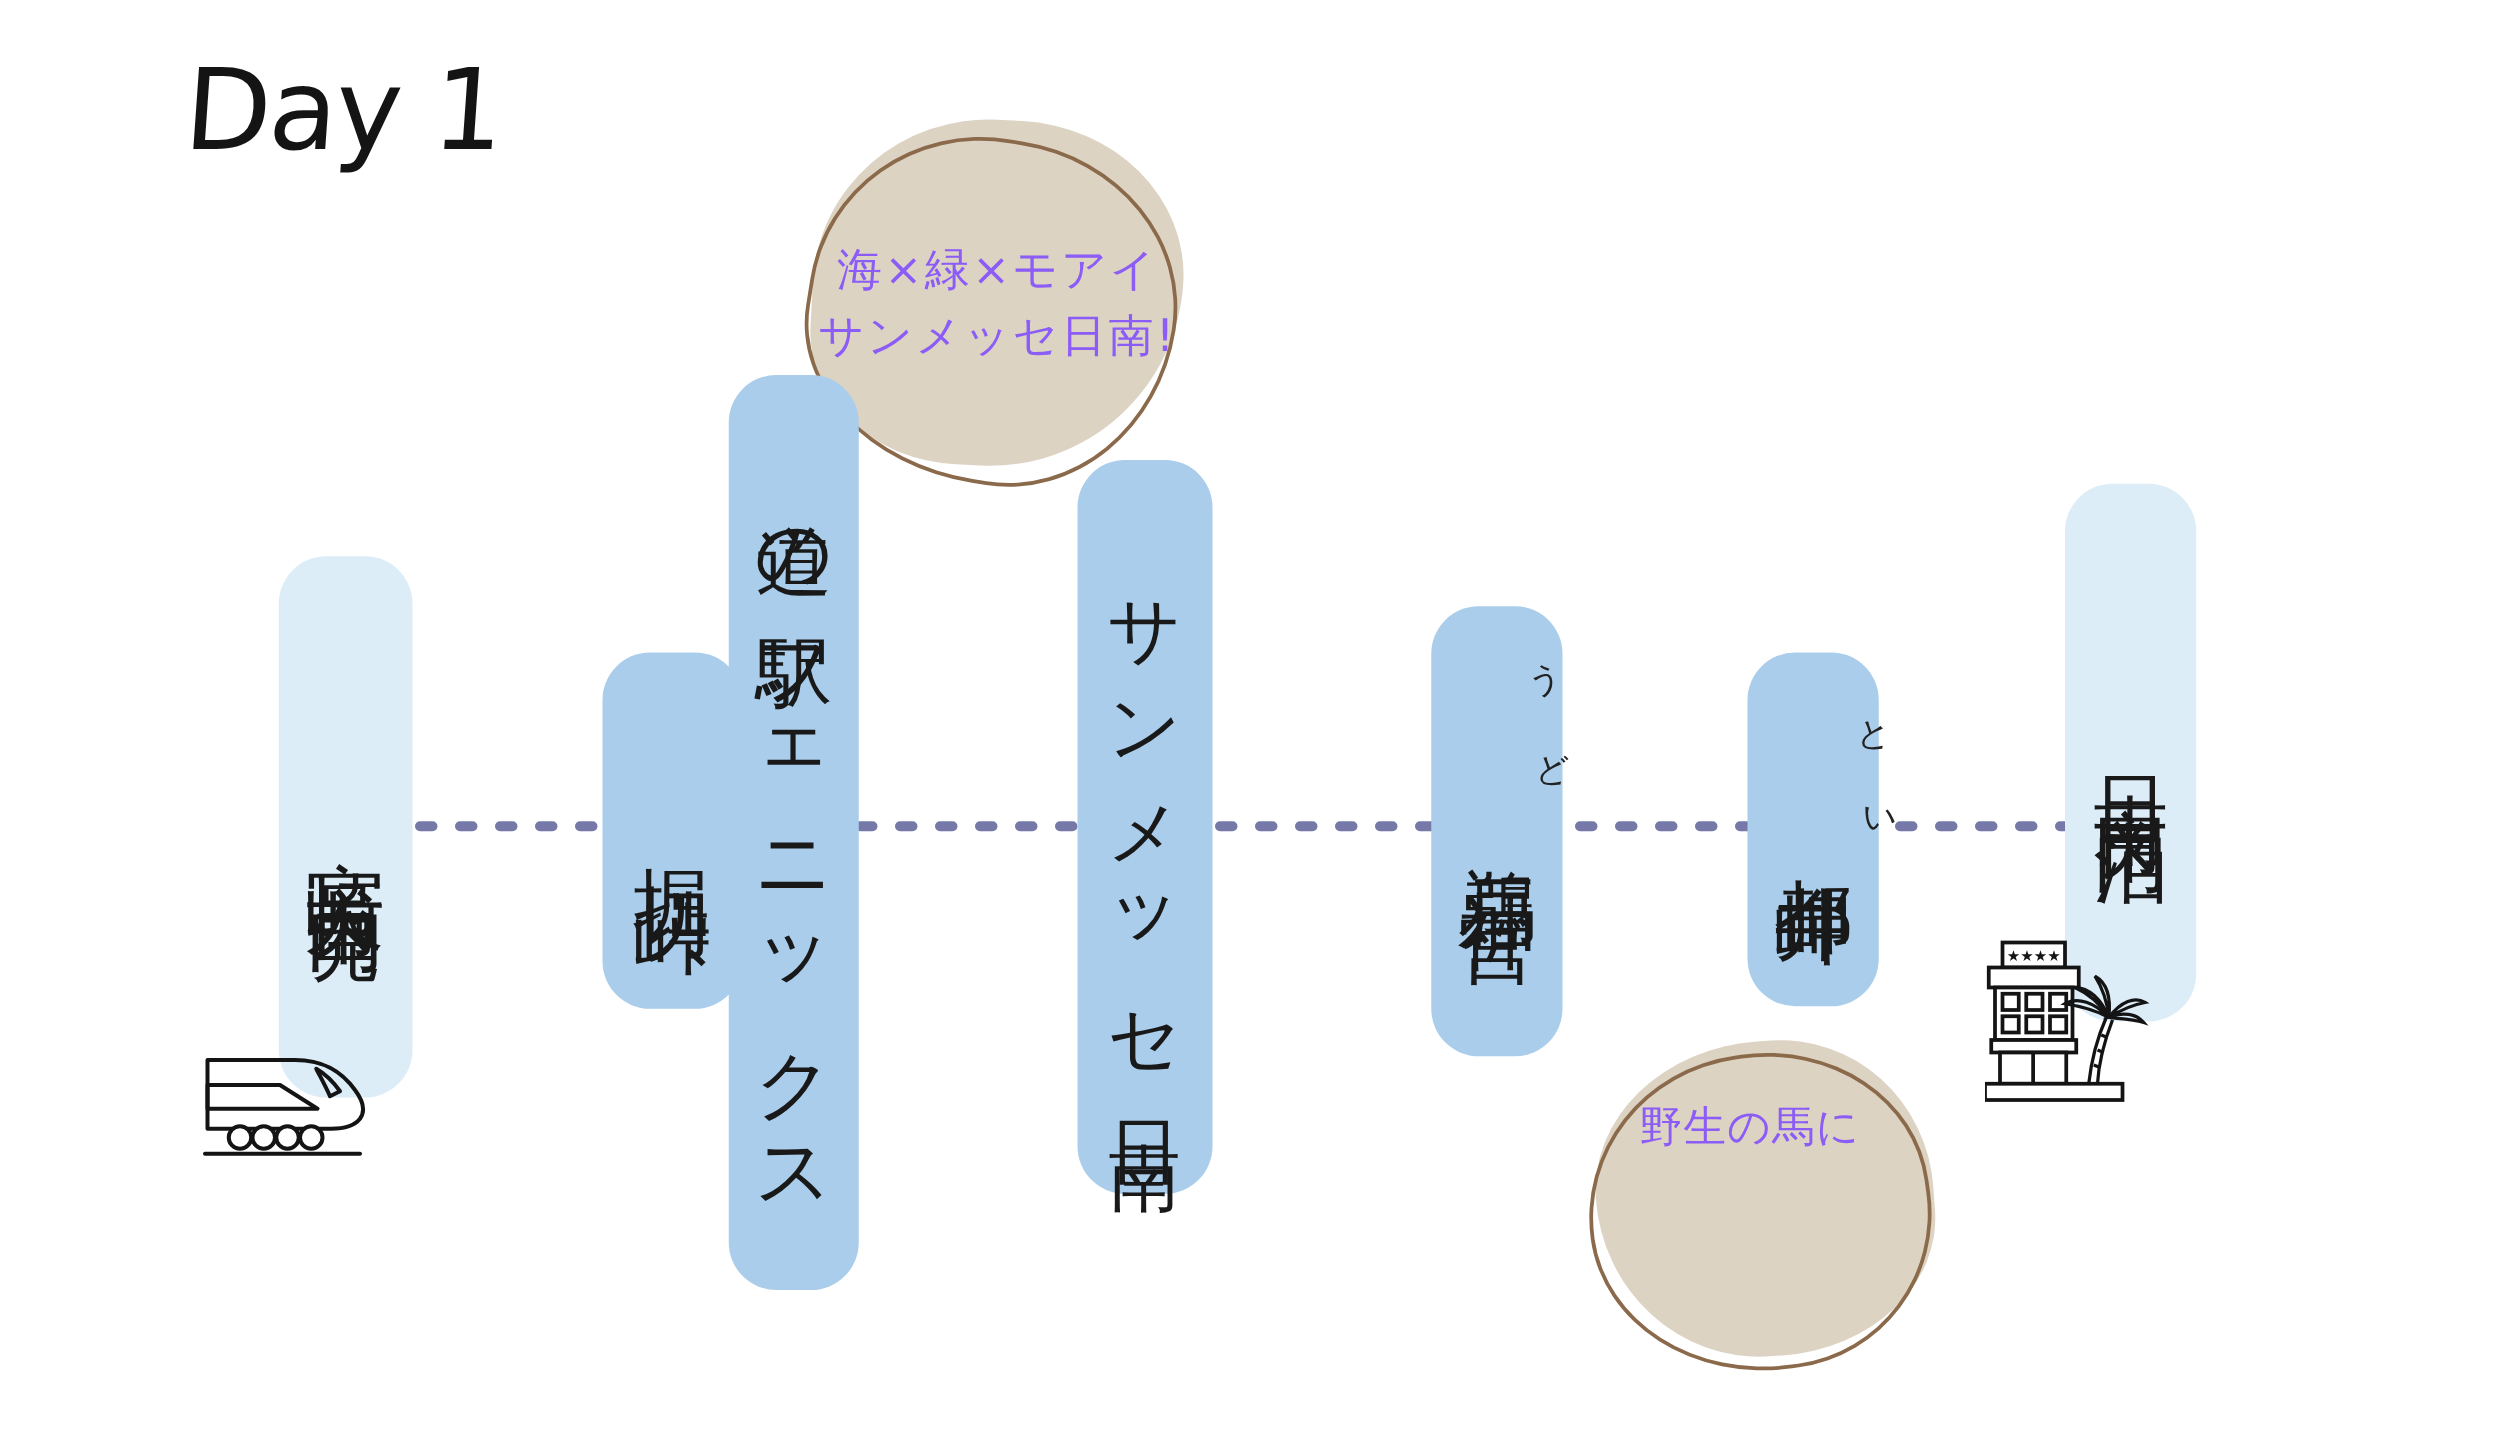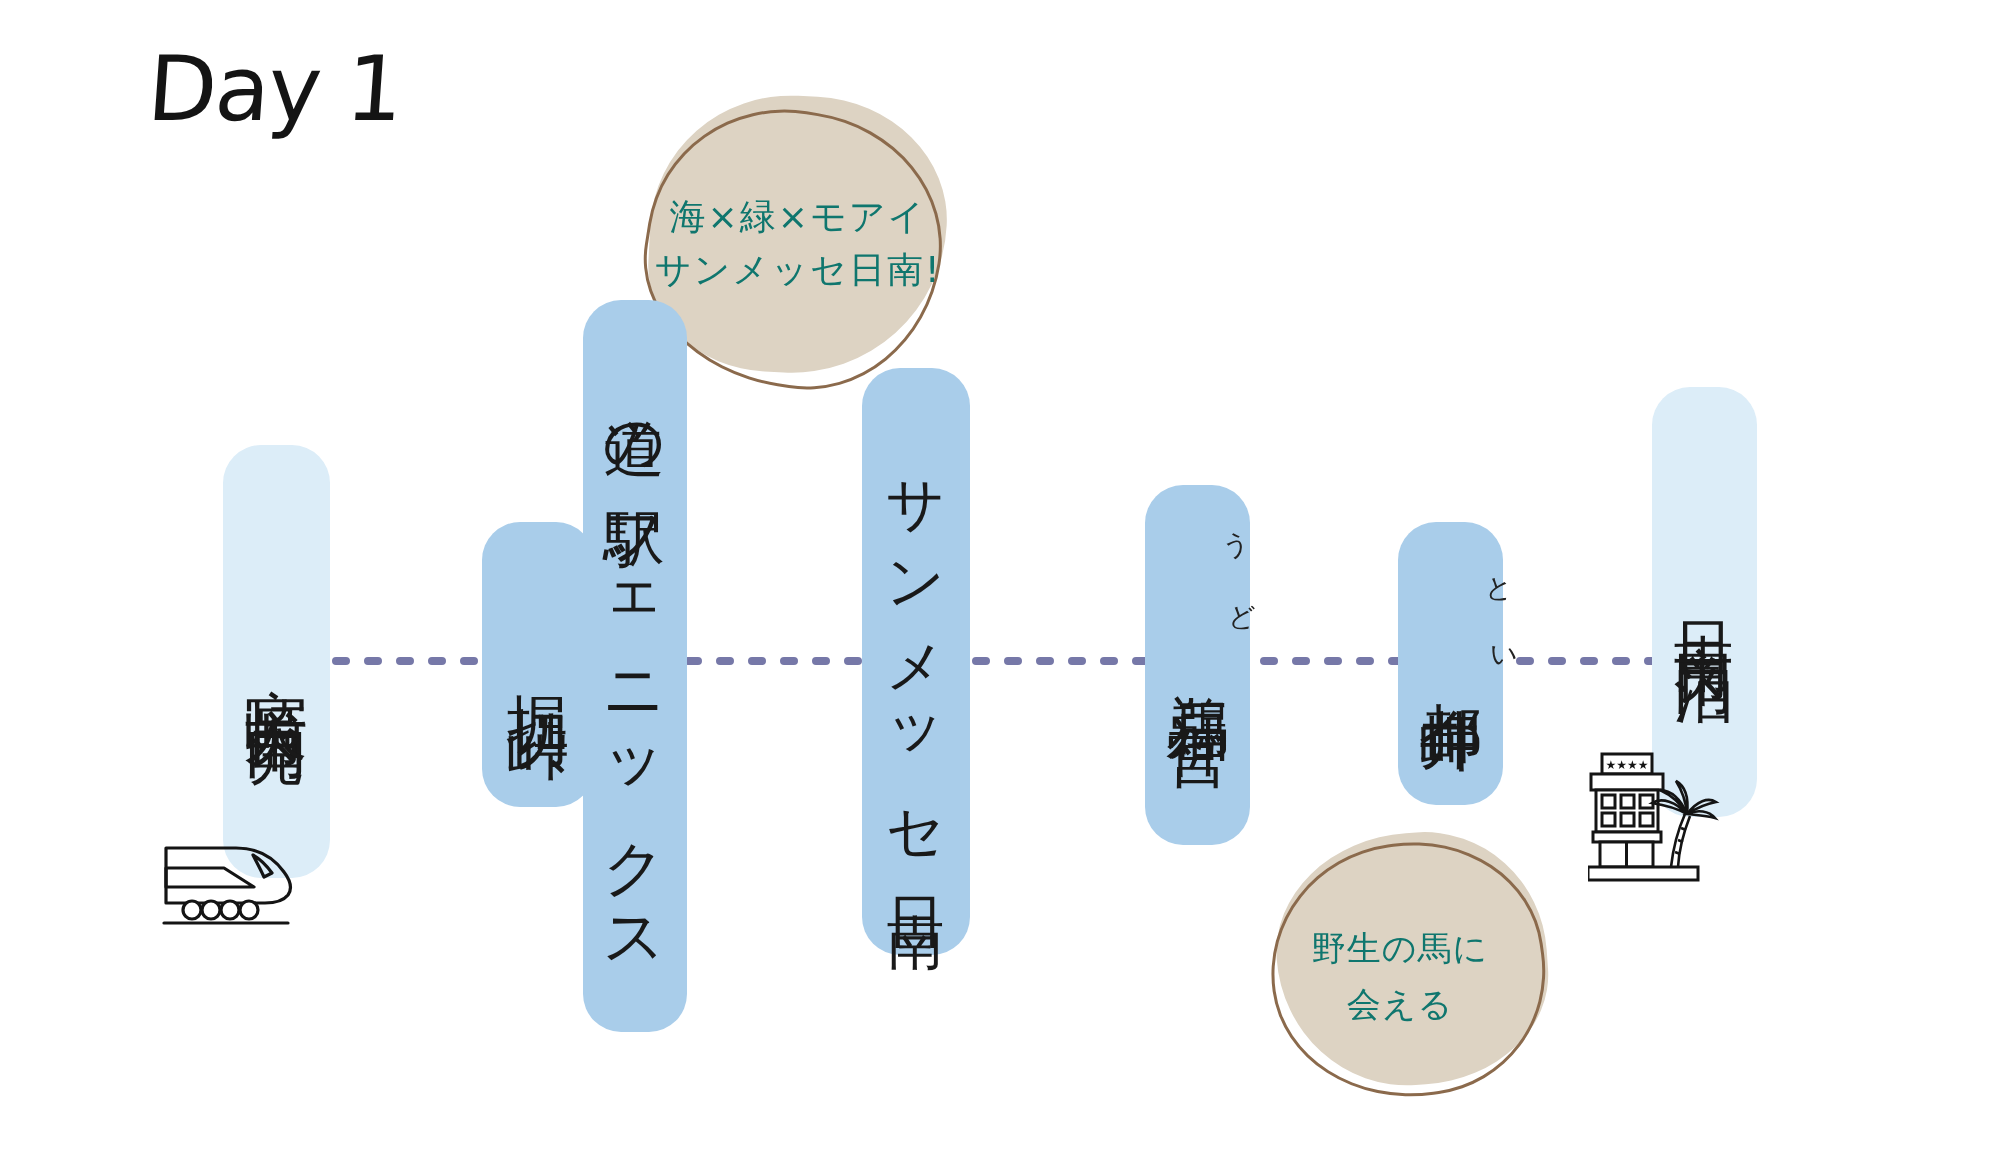--- a/index.html
+++ b/index.html
@@ -18,21 +18,21 @@
     position:absolute; left:148px; top:36px;
     font-size:90px; letter-spacing:-2px; color:#141414;
     transform:skewX(-4deg); white-space:nowrap;
   }
   
   .route-line{position:absolute; left:0; top:0; z-index:1;}
   
   .callout{position:absolute; left:0; top:0; z-index:1;}
   .blob-fill{position:absolute; background:var(--beige);}
   .blob-outline{position:absolute; border:3px solid var(--brown); background:transparent;}
-  .callout-text{position:absolute; text-align:center; color:#0f766e;}
+  .callout-text{position:absolute; text-align:center; color:#8b5cf6;}
   .callout-text span{display:block;}
   #callout-moai .blob-fill{
     left:650px; top:96px; width:296px; height:277px;
     border-radius:51% 49% 56% 44%/53% 47% 60% 40%; transform:rotate(3deg);
   }
   #callout-moai .blob-outline{
     left:646px; top:111px; width:295px; height:276px;
     border-radius:49% 51% 46% 54%/51% 49% 55% 45%; transform:rotate(9deg);
   }
   #callout-moai .callout-text{
@@ -40,21 +40,21 @@
   }
   #callout-horse .blob-fill{
     left:1277px; top:833px; width:270px; height:252px;
     border-radius:53% 47% 50% 50%/48% 52% 44% 56%; transform:rotate(-4deg);
   }
   #callout-horse .blob-outline{
     left:1271px; top:843px; width:274px; height:254px;
     border-radius:50% 50% 46% 54%/52% 48% 50% 50%; transform:rotate(-8deg);
   }
   #callout-horse .callout-text{
-    left:1265px; top:874px; width:270px; font-size:34px; line-height:56px; letter-spacing:1px;margin-top:46px;
+    left:1265px; top:874px; width:270px; font-size:34px; line-height:56px; letter-spacing:1px;
   }
   
   .pill{
     position:absolute; z-index:2; border-radius:38px;
     display:flex; align-items:center; justify-content:center;
   }
   .pill.blue{background:var(--blue);}
   .pill.light{background:var(--light-blue);}
   .vtext{
     writing-mode:vertical-rl; text-orientation:upright;
@@ -94,21 +94,20 @@
       <span>海×緑×モアイ</span>
       <span>サンメッセ日南!</span>
     </div>
   </div>
 
   <div class="callout" id="callout-horse">
     <div class="blob-fill"></div>
     <div class="blob-outline"></div>
     <div class="callout-text">
       <span>野生の馬に</span>
-      <span>会える</span>
     </div>
   </div>
 
   <div class="pill light p1">
     <span class="vtext">宮崎市内発</span>
   </div>
   <div class="pill blue p2">
     <span class="vtext">堀切峠</span>
   </div>
   <div class="pill blue p3">

